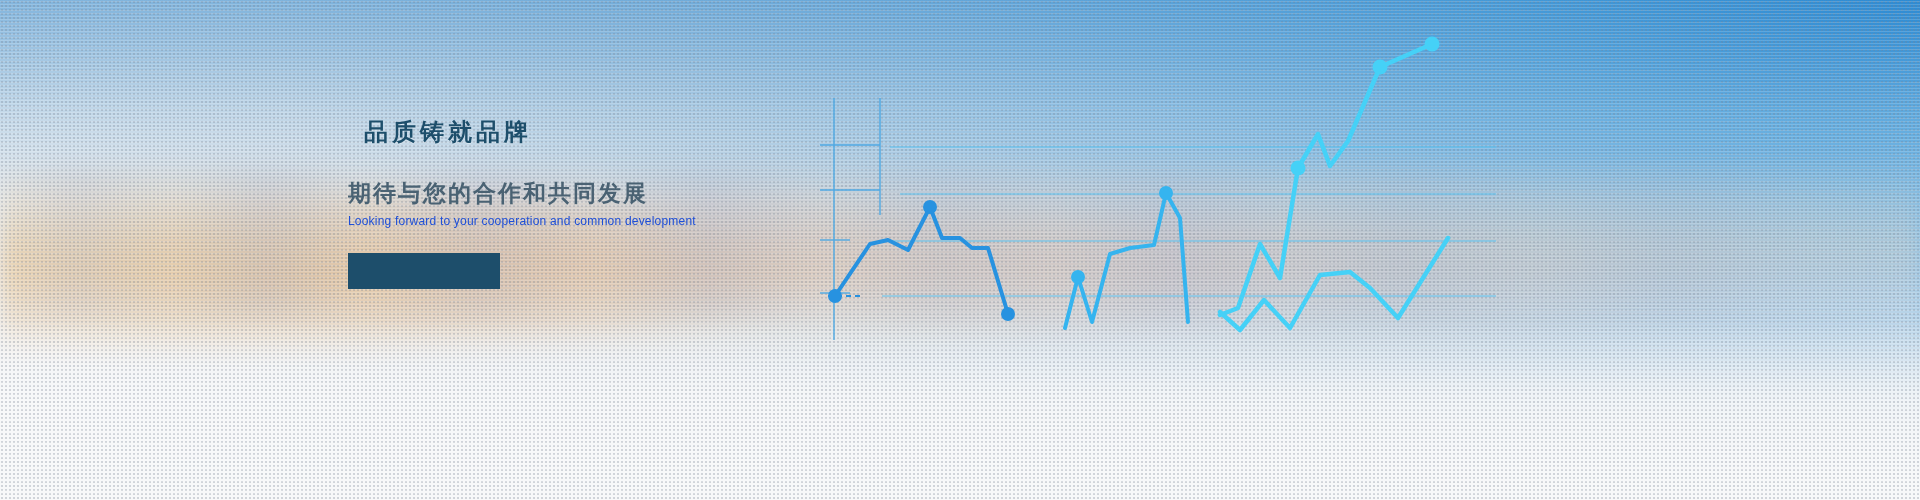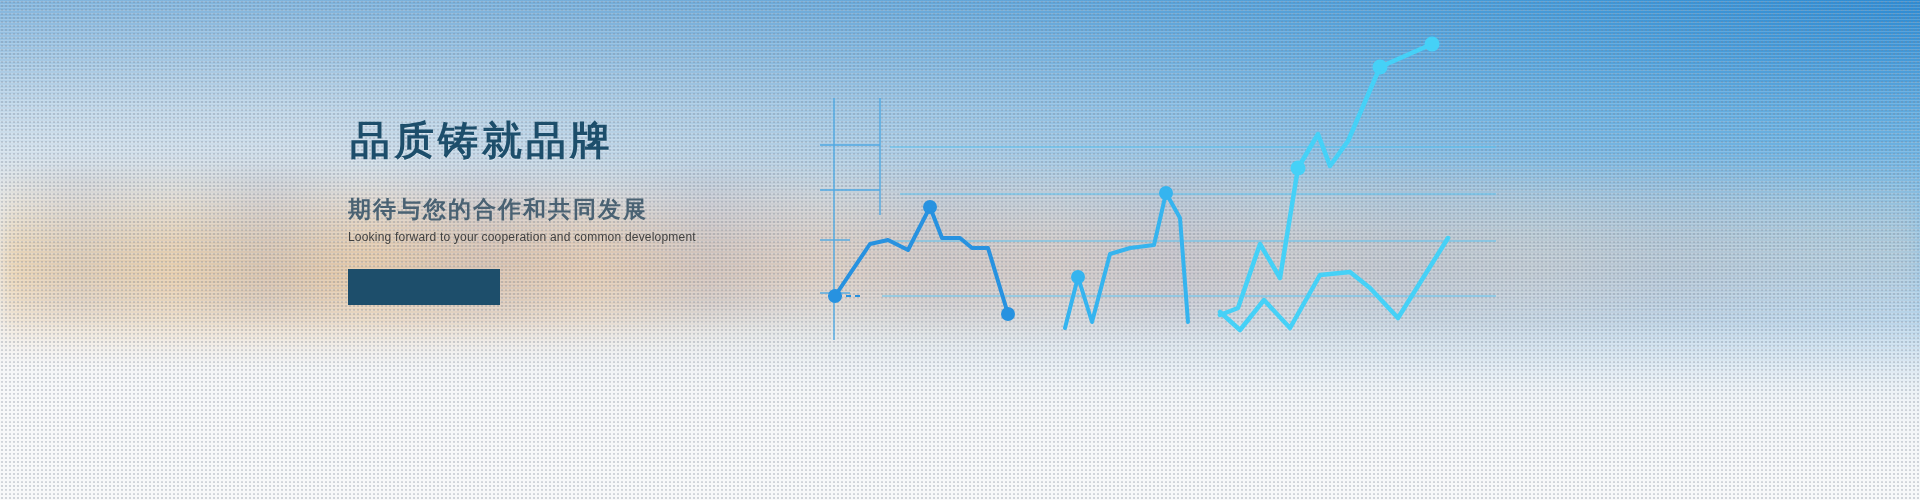--- a/index.html
+++ b/index.html
@@ -79,31 +79,31 @@
     background-position:0 0;
   }
   .bg-scan{
     position:absolute;inset:0;
     background-image:repeating-linear-gradient(0deg, rgba(255,255,255,.16) 0px, rgba(255,255,255,.16) 1px, rgba(0,0,0,0) 1px, rgba(0,0,0,0) 3px);
   }
 
   
   .copy{position:absolute;left:348px;top:120px;width:420px;}
   .title{
-    font-size:40px;line-height:1;letter-spacing:4px;
-    color:#1d4e6b;font-weight:bold;margin:0 0 38px 2px;
+    font-size:24px;line-height:1;letter-spacing:4px;
+    color:#1d4e6b;font-weight:bold;margin:0 0 38px 16px;
     text-shadow:0 1px 0 rgba(255,255,255,.35);
   }
   .subtitle{
     font-size:23px;line-height:1;letter-spacing:2px;
     color:#4a6273;margin:0 0 10px 0;font-weight:bold;
   }
   .subtitle-en{
     font-size:12px;line-height:1;letter-spacing:.2px;
-    color:#404040;margin:0;font-weight:normal;white-space:nowrap;
+    color:#1d4ed8;margin:0;font-weight:normal;white-space:nowrap;
   }
   .cta{
     margin-top:26px;
     width:152px;height:36px;
     background:#1d4e6b;
     border:none;border-radius:0;
     display:block;cursor:pointer;
     color:#ffffff;font-size:13px;letter-spacing:1px;
     font-family:"Liberation Sans","DejaVu Sans",sans-serif;
     padding:0;

